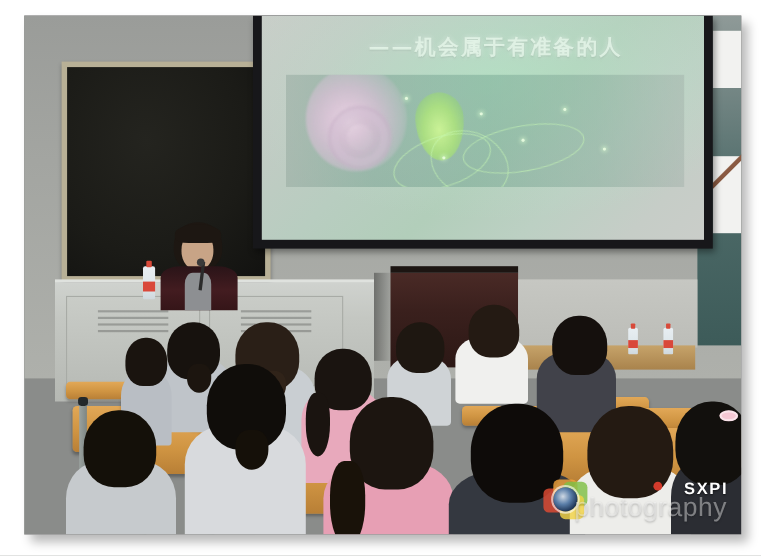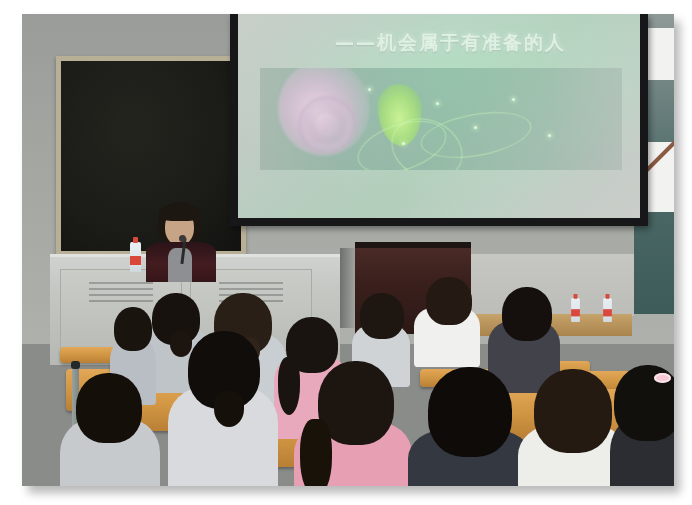--- a/index.html
+++ b/index.html
@@ -463,15 +463,27 @@
 
       <div class="body" style="left:588px; top:150px; width:74px; height:102px; background:#2b2d33;"></div>
       <div class="head" style="left:592px; top:96px;  width:68px; height:76px; background:#12100d;"></div>
       <div class="bow" style="left:632px; top:104px;"></div>
 
       <div class="body" style="left:38px;  top:150px; width:100px; height:106px; background:#c6cacd;"></div>
       <div class="head" style="left:54px;  top:104px; width:66px; height:70px; background:#141009;"></div>
 
     </div>
 
+    <div class="watermark">
+      <div class="wm-logo">
+        <div class="wm-sq red"></div>
+        <div class="wm-sq orange"></div>
+        <div class="wm-sq green"></div>
+        <div class="wm-sq yellow"></div>
+        <div class="wm-lens"></div>
+      </div>
+      <div class="wm-dot"></div>
+      <div class="wm-sxpi">SXPI</div>
+      <div class="wm-photography">photography</div>
+    </div>
 
   </div>
 </div>
 
 </body></html>

